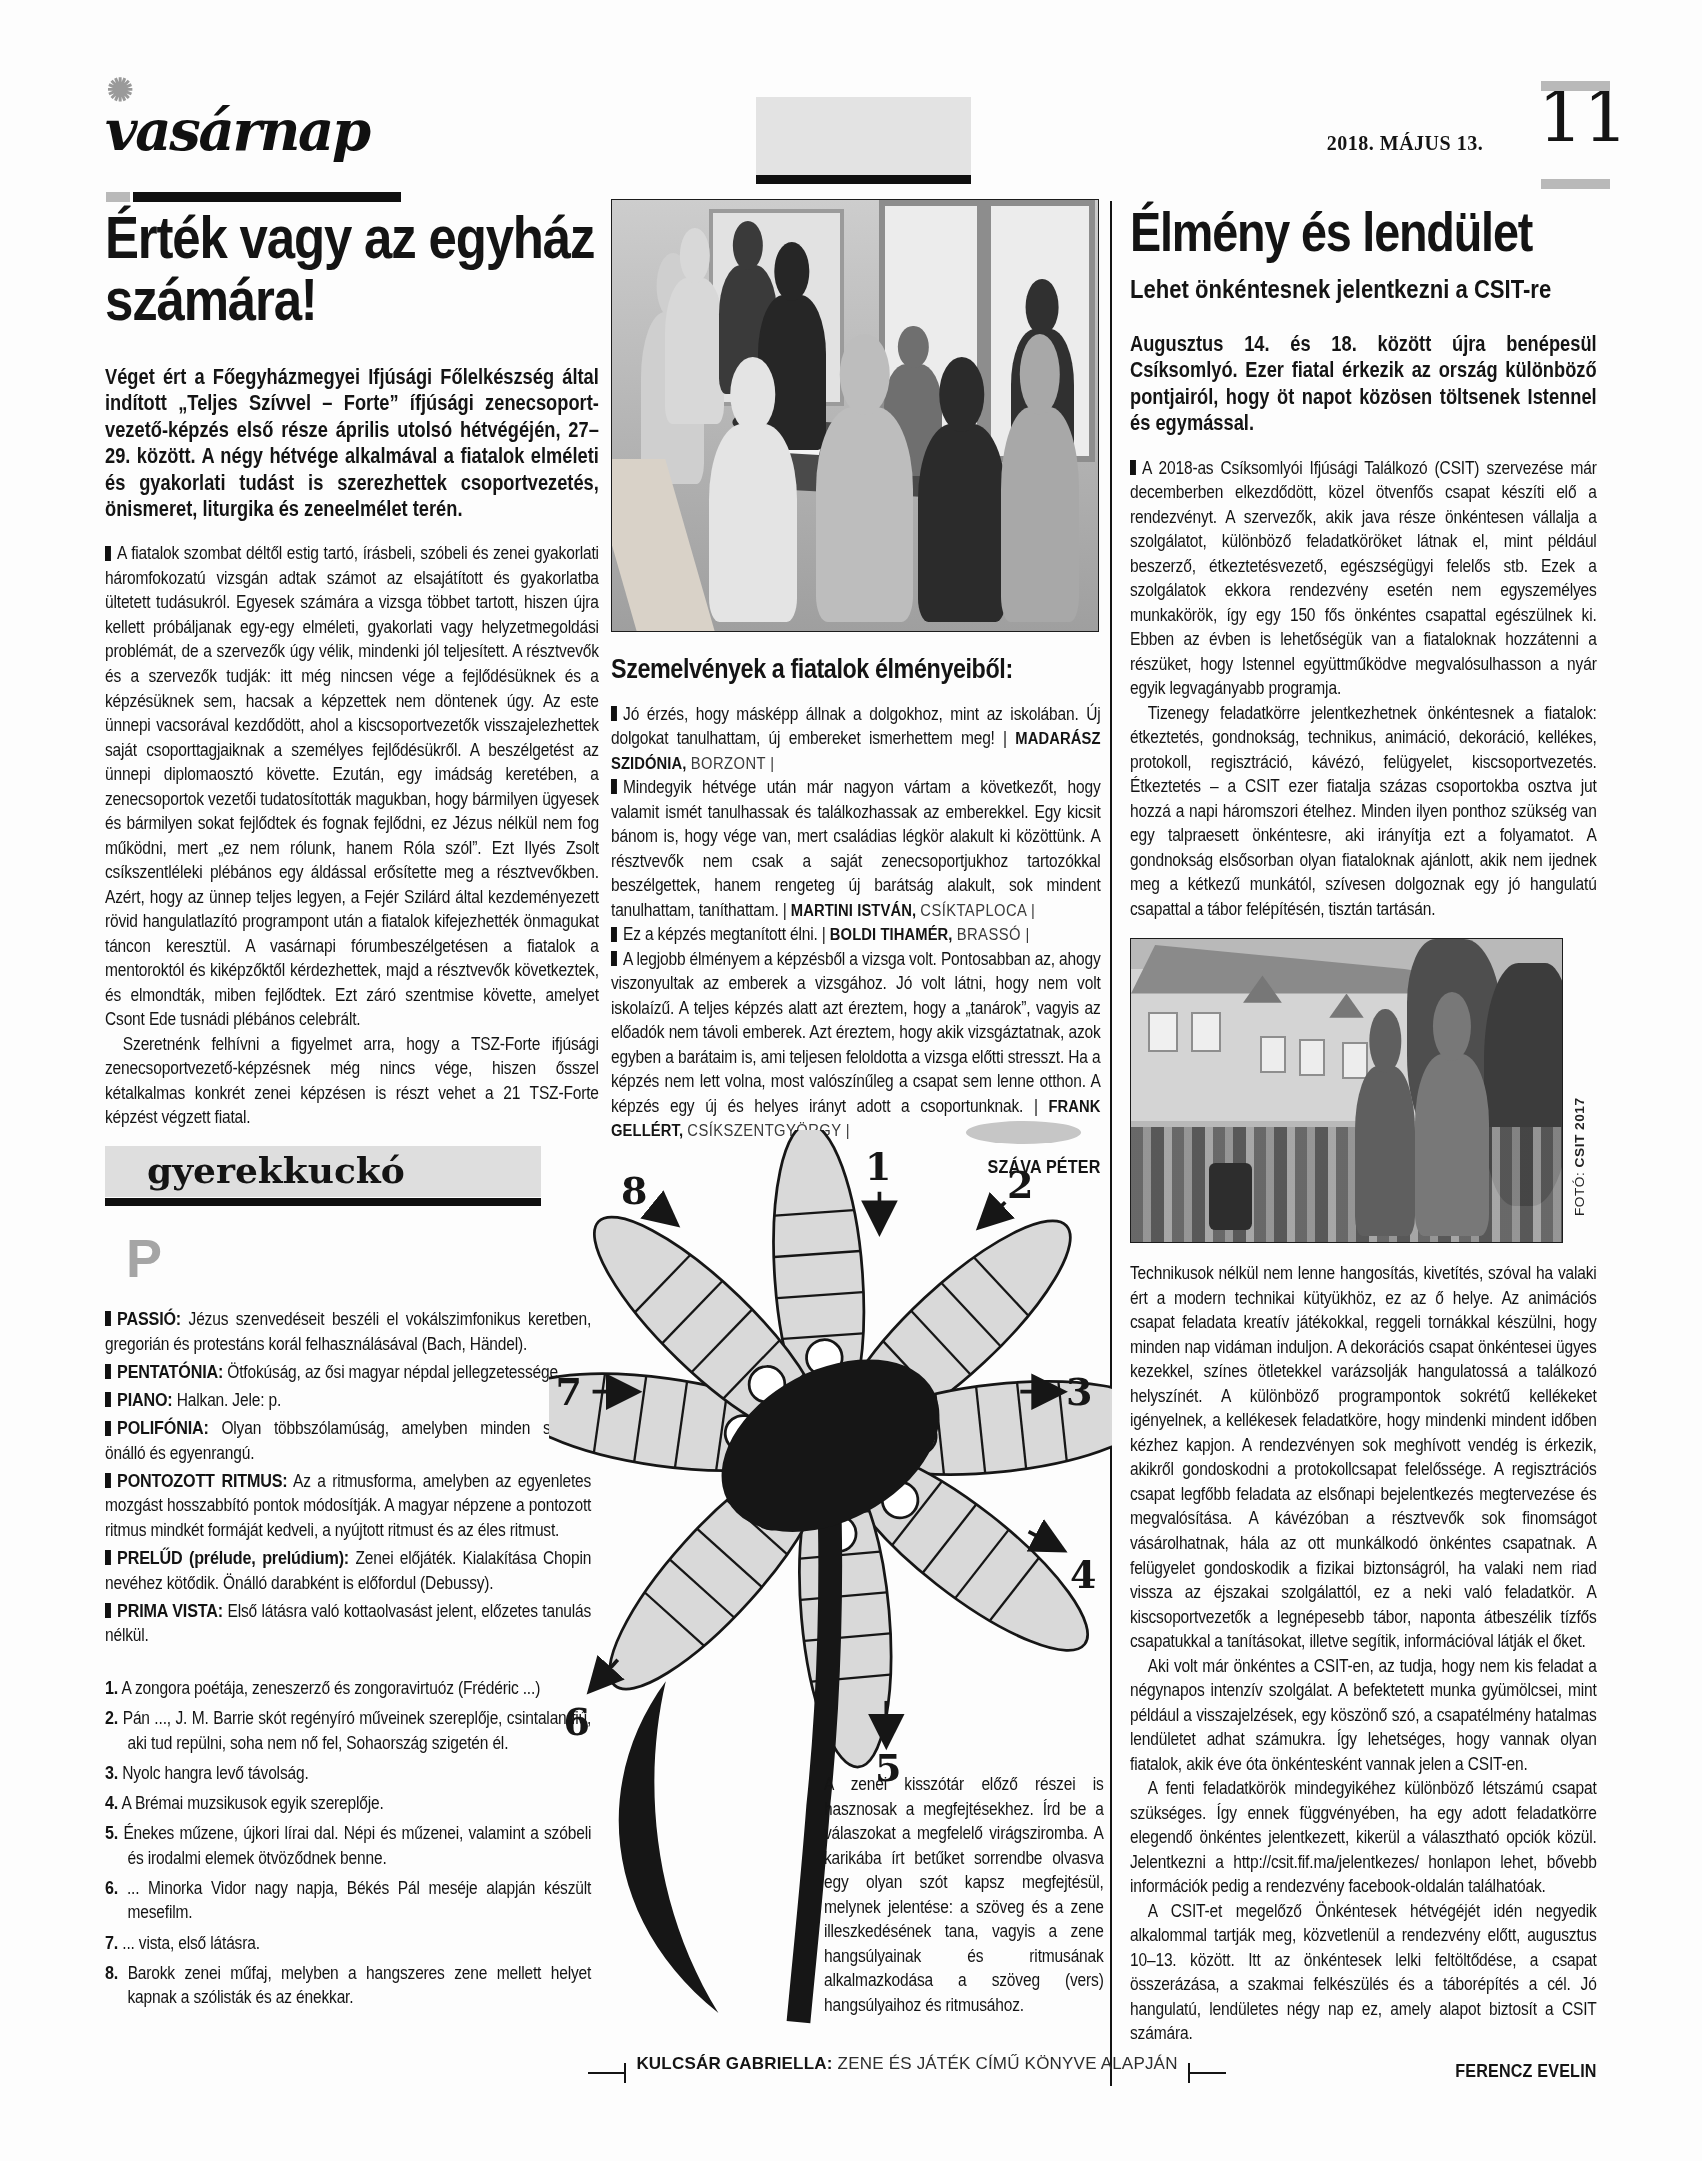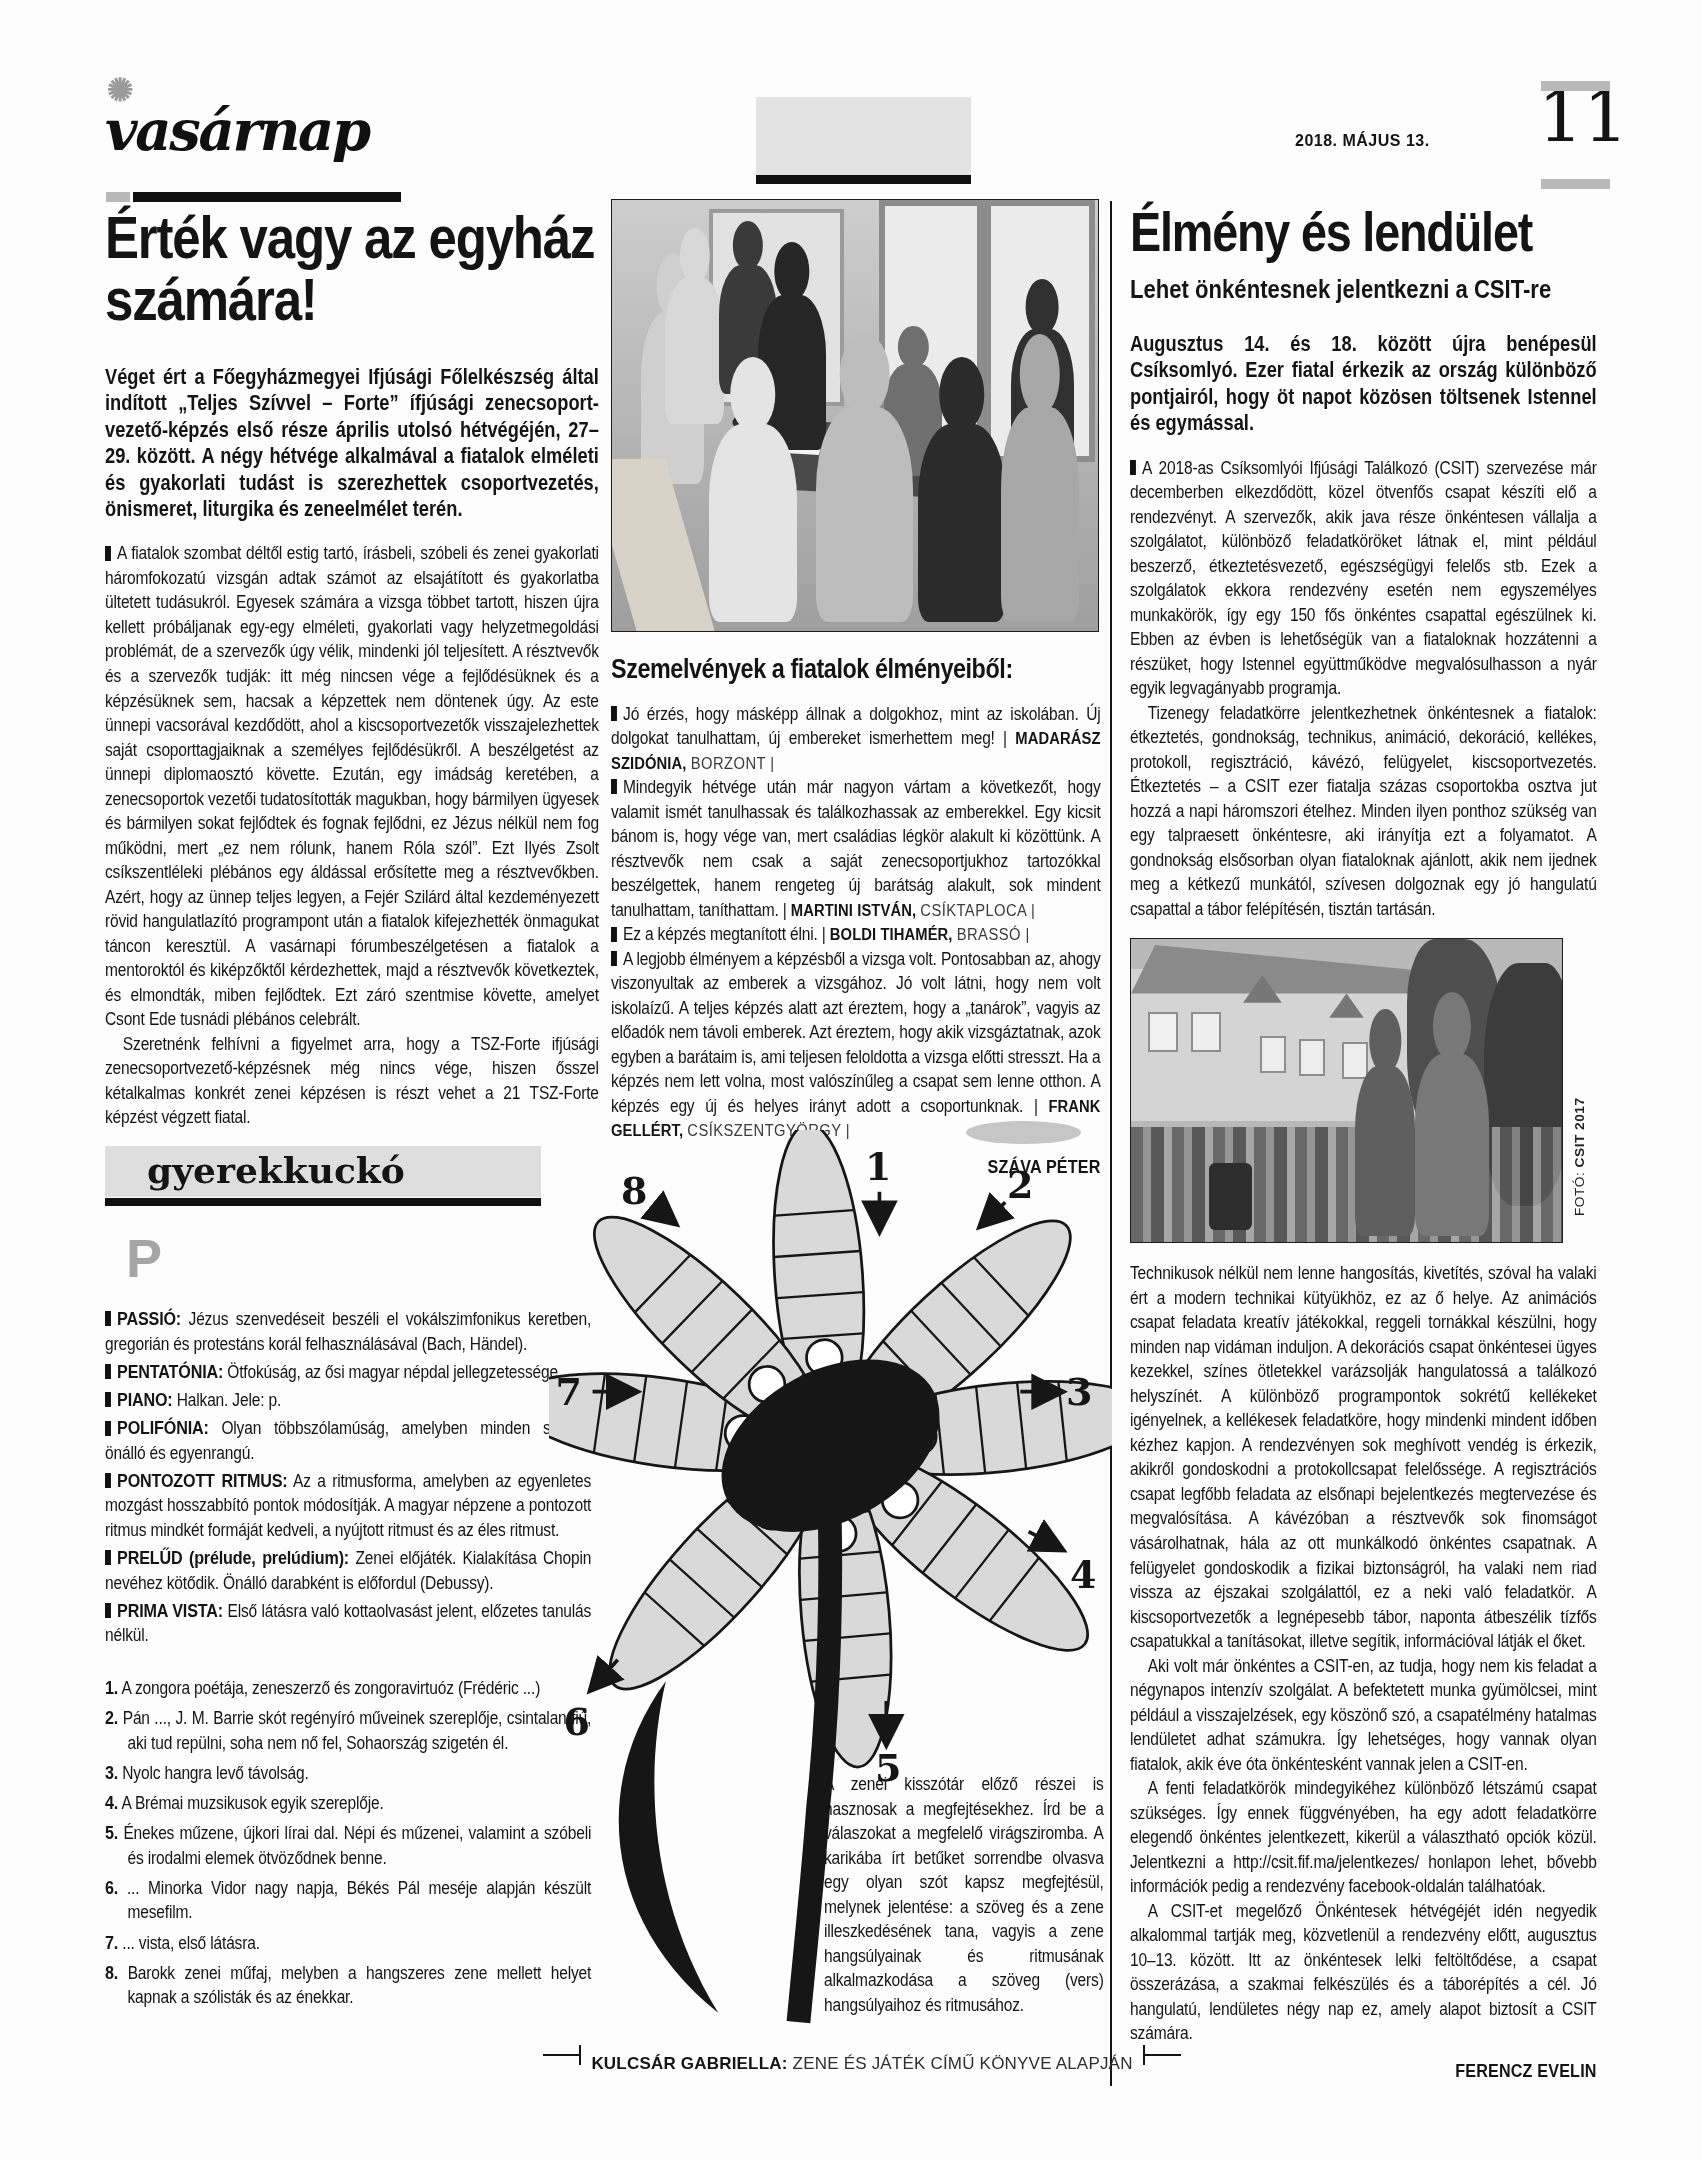--- a/index.html
+++ b/index.html
@@ -16,21 +16,21 @@
   p{margin:0;}
   
   .logo-script{font-family:"DejaVu Serif",serif;font-style:italic;font-weight:700;
     font-size:56px;letter-spacing:-2.3px;color:#101010;}
   .sunburst{position:absolute;left:1.8px;top:-26.5px;font-size:32px;color:#9a9a9a;font-style:normal;}
   .logo-bar-gray{position:absolute;left:0.9px;top:95px;width:24px;height:10px;background:#b9b9b9;}
   .logo-bar-black{position:absolute;left:28px;top:95px;width:268px;height:10px;background:#101010;}
   .section-box{left:756px;top:97px;width:215px;height:79px;background:#e3e3e3;text-align:center;}
   .section-box .txt{font-family:"DejaVu Serif",serif;font-style:italic;font-weight:700;font-size:42px;line-height:69px;}
   .section-box .bar{position:absolute;left:0;bottom:-8.2px;width:100%;height:9.2px;background:#101010;}
-  .date-txt{left:1295px;top:132px;width:220px;text-align:left;font-size:16px;font-weight:700;letter-spacing:0.5px;}
+  .date-txt{left:1295px;top:132px;width:220px;text-align:center;font-size:20px;font-weight:700;letter-spacing:0.5px;font-family:Liberation Serif, serif;}
   .pagenum{left:1538px;top:81px;font-family:"DejaVu Serif",serif;font-weight:400;font-size:71px;line-height:1;}
   .corner-bar{width:69px;height:10px;background:#b9b9b9;}
   
   .headline{font-weight:700;font-size:60px;line-height:1.04;letter-spacing:-1.4px;margin:0 0 32px 0;}
   .lead{font-weight:700;font-size:21.5px;line-height:1.23;text-align:justify;margin-bottom:19px;}
   .subhead{font-weight:700;font-size:26px;line-height:1.1;margin:12px 0 27.5px 0;}
   .vdivider{left:1110px;top:201px;width:1.8px;height:1885px;background:#141414;}
   .byline{font-weight:700;font-size:19px;text-align:right;margin-top:13.7px;letter-spacing:0.2px;}
   .qname{font-weight:700;font-size:17.4px;letter-spacing:0.1px;}
   .qplace{font-size:17.4px;color:#3a3a3a;letter-spacing:0.5px;}
@@ -52,21 +52,21 @@
   .entry{margin-bottom:2.7px;}
   .entry b{font-size:19px;}
   .clue{text-indent:-26.5px;padding-left:26.5px;margin-bottom:4.6px;}
   .clue b{font-size:19px;}
   .clues-wrap{margin-top:27.5px;}
   
   #flower{left:549px;top:1130px;width:563px;height:915px;}
   .petal-num{position:absolute;font-family:"DejaVu Serif",serif;font-weight:700;font-size:38px;line-height:1;color:#161616;}
   .deco-ellipse{left:966px;top:1121px;width:115px;height:23px;background:#c6c6c6;border-radius:50%;}
   
-  .footer-line{left:543px;top:2054px;width:638px;display:flex;align-items:flex-start;gap:10px;}
+  .footer-line{left:588px;top:2054px;width:638px;display:flex;align-items:flex-end;gap:10px;}
   .frule{flex:1;height:2.3px;background:#141414;position:relative;}
   .frule.l::after,.frule.r::before{content:"";position:absolute;top:-9.2px;width:2.3px;height:20.6px;background:#141414;}
   .frule.l::after{right:0;}
   .frule.r::before{left:0;}
   .footer-txt{font-size:17px;white-space:nowrap;letter-spacing:0.2px;}
   .footer-txt b{font-weight:700;}
 </style>
 </head>
 <body>
 

